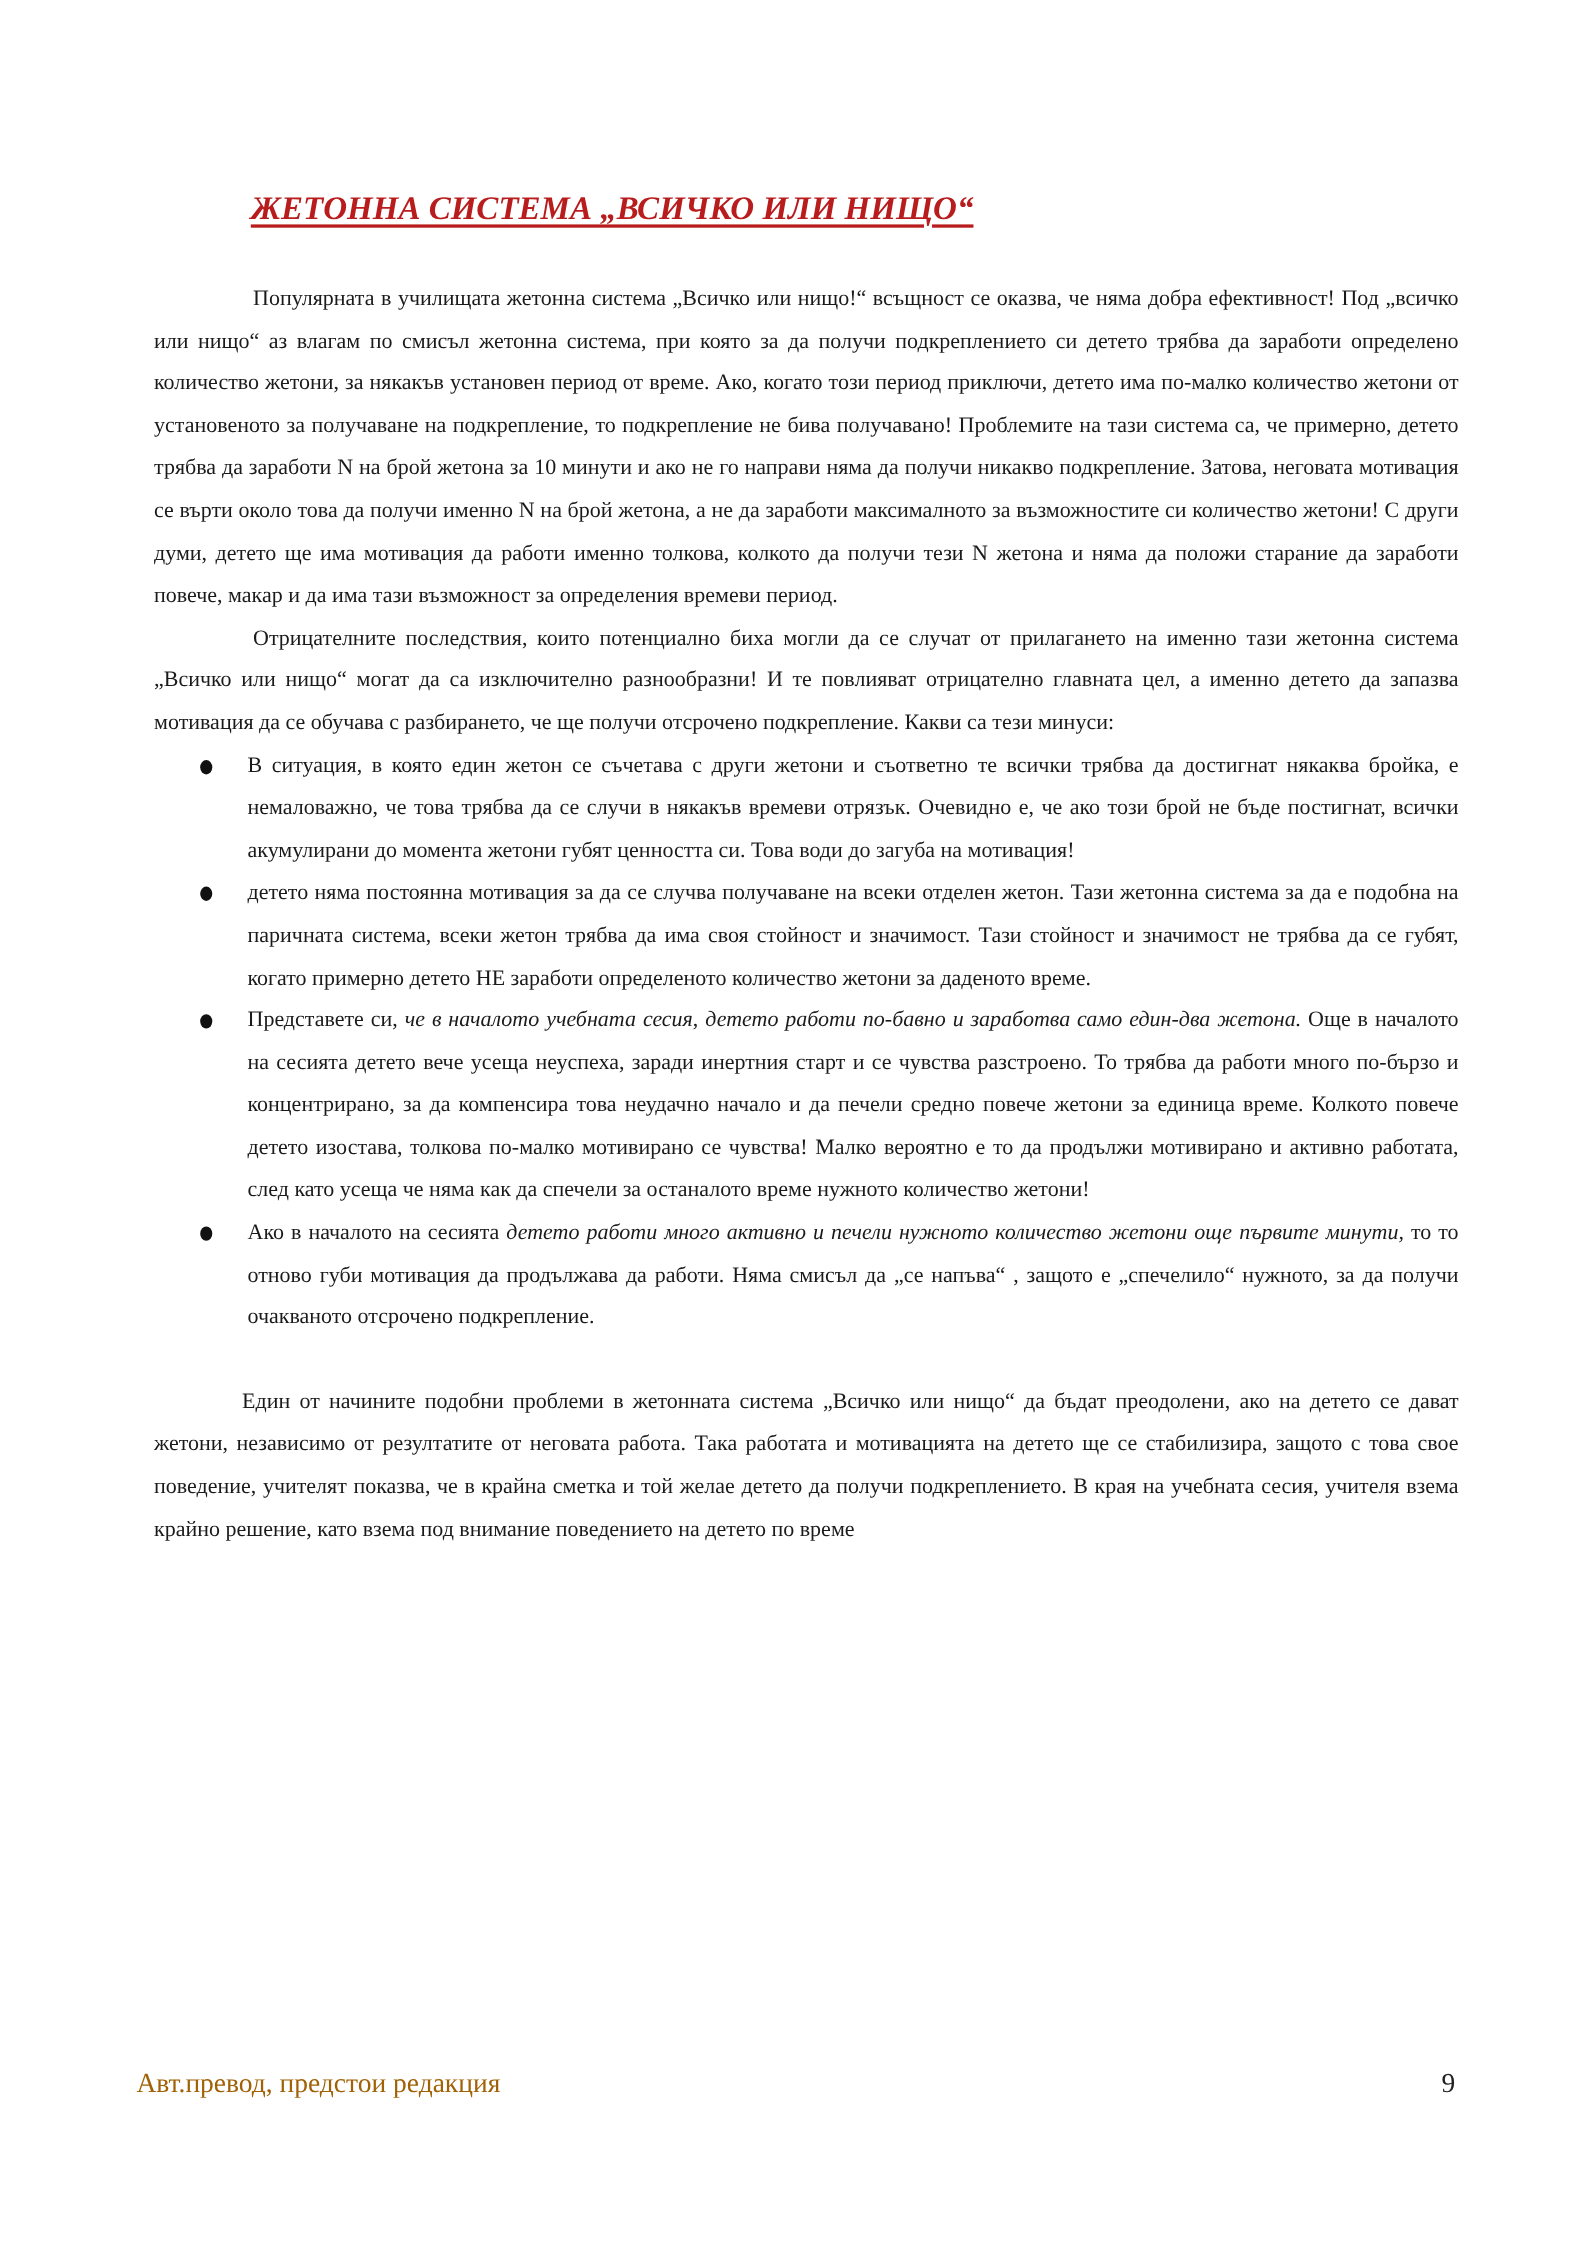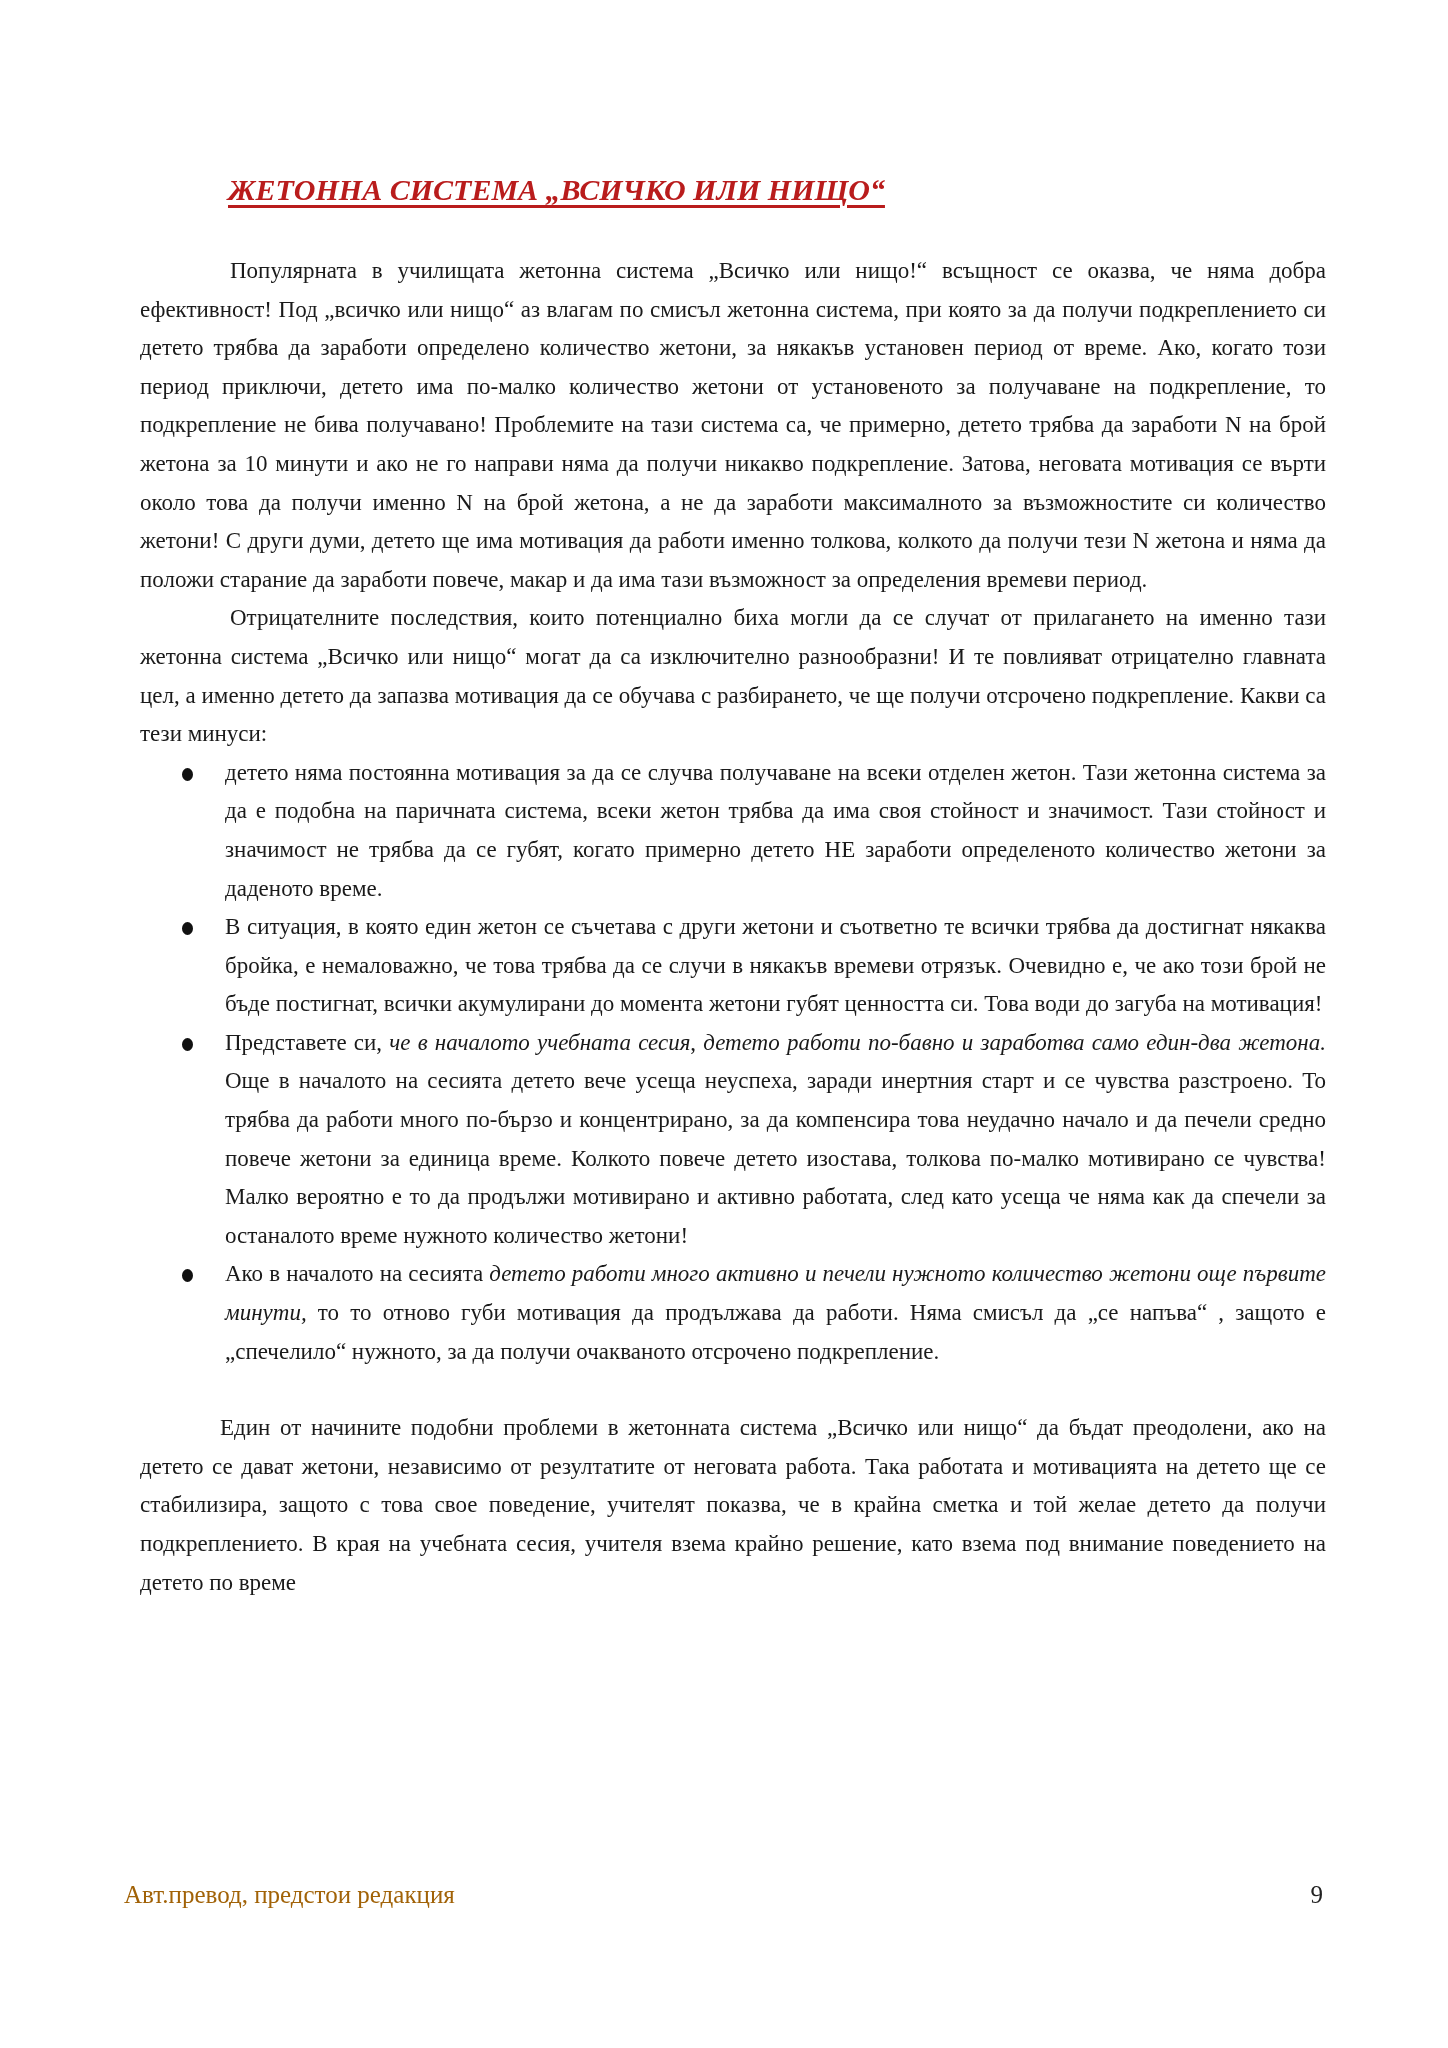--- a/index.html
+++ b/index.html
@@ -14,21 +14,21 @@
       font-size: 25px; line-height: 30px; color: #222;
     }
     .title {
       position: absolute; left: 228px; top: 172px;
       font-size: 30px; line-height: 36px; font-weight: bold; font-style: italic;
       text-decoration: underline; text-decoration-thickness: 3px; text-underline-offset: 5px;
       color: #b91c1c; margin: 0;
     }
     .body {
       position: absolute; left: 140px; top: 252px; width: 1186px;
-      font-size: 23px; line-height: 38.6px; text-align: justify;
+      font-size: 20px; line-height: 38.6px; text-align: justify;
     }
     .para { margin: 0; text-indent: 90px; }
     .bullets { list-style: none; margin: 0; padding: 0 0 0 85px; }
     .bullets li { position: relative; margin: 0; padding: 0; }
     .bullet-dot {
       position: absolute; left: -43px; top: 14px; width: 11px; height: 13px;
       border-radius: 50%; background: #111;
     }
     .emph { font-style: italic; text-decoration-thickness: 2px; text-underline-offset: 4px; }
     .gap { height: 38px; }
@@ -47,25 +47,25 @@
 
   <h1 class="title">ЖЕТОННА СИСТЕМА „ВСИЧКО ИЛИ НИЩО“</h1>
 
   <div class="body">
     <p class="para">Популярната в училищата жетонна система „Всичко или нищо!“ всъщност се оказва, че няма добра ефективност! Под „всичко или нищо“ аз влагам по смисъл жетонна система, при която за да получи подкреплението си детето трябва да заработи определено количество жетони, за някакъв установен период от време. Ако, когато този период приключи, детето има по-малко количество жетони от установеното за получаване на подкрепление, то подкрепление не бива получавано! Проблемите на тази система са, че примерно, детето трябва да заработи N на брой жетона за 10 минути и ако не го направи няма да получи никакво подкрепление. Затова, неговата мотивация се върти около това да получи именно N на брой жетона, а не да заработи максималното за възможностите си количество жетони! С други думи, детето ще има мотивация да работи именно толкова, колкото да получи тези N жетона и няма да положи старание да заработи повече, макар и да има тази възможност за определения времеви период.</p>
     <p class="para">Отрицателните последствия, които потенциално биха могли да се случат от прилагането на именно тази жетонна система „Всичко или нищо“ могат да са изключително разнообразни! И те повлияват отрицателно главната цел, а именно детето да запазва мотивация да се обучава с разбирането,  че ще получи отсрочено подкрепление. Какви са тези минуси:</p>
 
     <ul class="bullets">
       <li>
         <span class="bullet-dot"></span>
-        <span>детето няма постоянна мотивация за да се случва получаване на всеки отделен жетон. Тази жетонна система  за да е подобна на паричната система, всеки жетон трябва да има своя стойност и значимост. Тази стойност и значимост не  трябва да се губят, когато примерно детето НЕ заработи определеното количество жетони за даденото време.</span>
+        <span>В ситуация, в която един жетон се съчетава с други жетони и съответно те всички трябва да достигнат някаква бройка, е немаловажно, че това трябва да се случи в някакъв времеви отрязък. Очевидно е, че ако този брой не бъде постигнат, всички акумулирани до момента жетони губят ценността си. Това води до загуба на мотивация!</span>
       </li>
       <li>
         <span class="bullet-dot"></span>
-        <span>В ситуация, в която един жетон се съчетава с други жетони и съответно те всички трябва да достигнат някаква бройка, е немаловажно, че това трябва да се случи в някакъв времеви отрязък. Очевидно е, че ако този брой не бъде постигнат, всички акумулирани до момента жетони губят ценността си. Това води до загуба на мотивация!</span>
+        <span>детето няма постоянна мотивация за да се случва получаване на всеки отделен жетон. Тази жетонна система  за да е подобна на паричната система, всеки жетон трябва да има своя стойност и значимост. Тази стойност и значимост не  трябва да се губят, когато примерно детето НЕ заработи определеното количество жетони за даденото време.</span>
       </li>
       <li>
         <span class="bullet-dot"></span>
         <span>Представете си, </span><span class="emph">че в началото учебната сесия</span><span>, </span><span class="emph">детето работи по-бавно и заработва само един-два жетона.</span><span> Още в началото на сесията детето вече усеща неуспеха, заради инертния старт и се чувства разстроено. То трябва да работи много  по-бързо и концентрирано, за да компенсира това неудачно начало и да печели средно повече жетони за единица време. Колкото повече детето изостава, толкова по-малко мотивирано се чувства! Малко вероятно е то да продължи мотивирано и активно работата, след като усеща че няма как да спечели за останалото време нужното количество жетони!</span>
       </li>
       <li>
         <span class="bullet-dot"></span>
         <span>Ако в началото на сесията</span><span class="emph"> детето работи много активно и печели нужното количество жетони още първите минути,</span><span> то то отново губи мотивация да продължава да работи. Няма смисъл да „се напъва“ , защото  е „спечелило“ нужното, за да получи очакваното отсрочено подкрепление.</span>
       </li>
     </ul>

